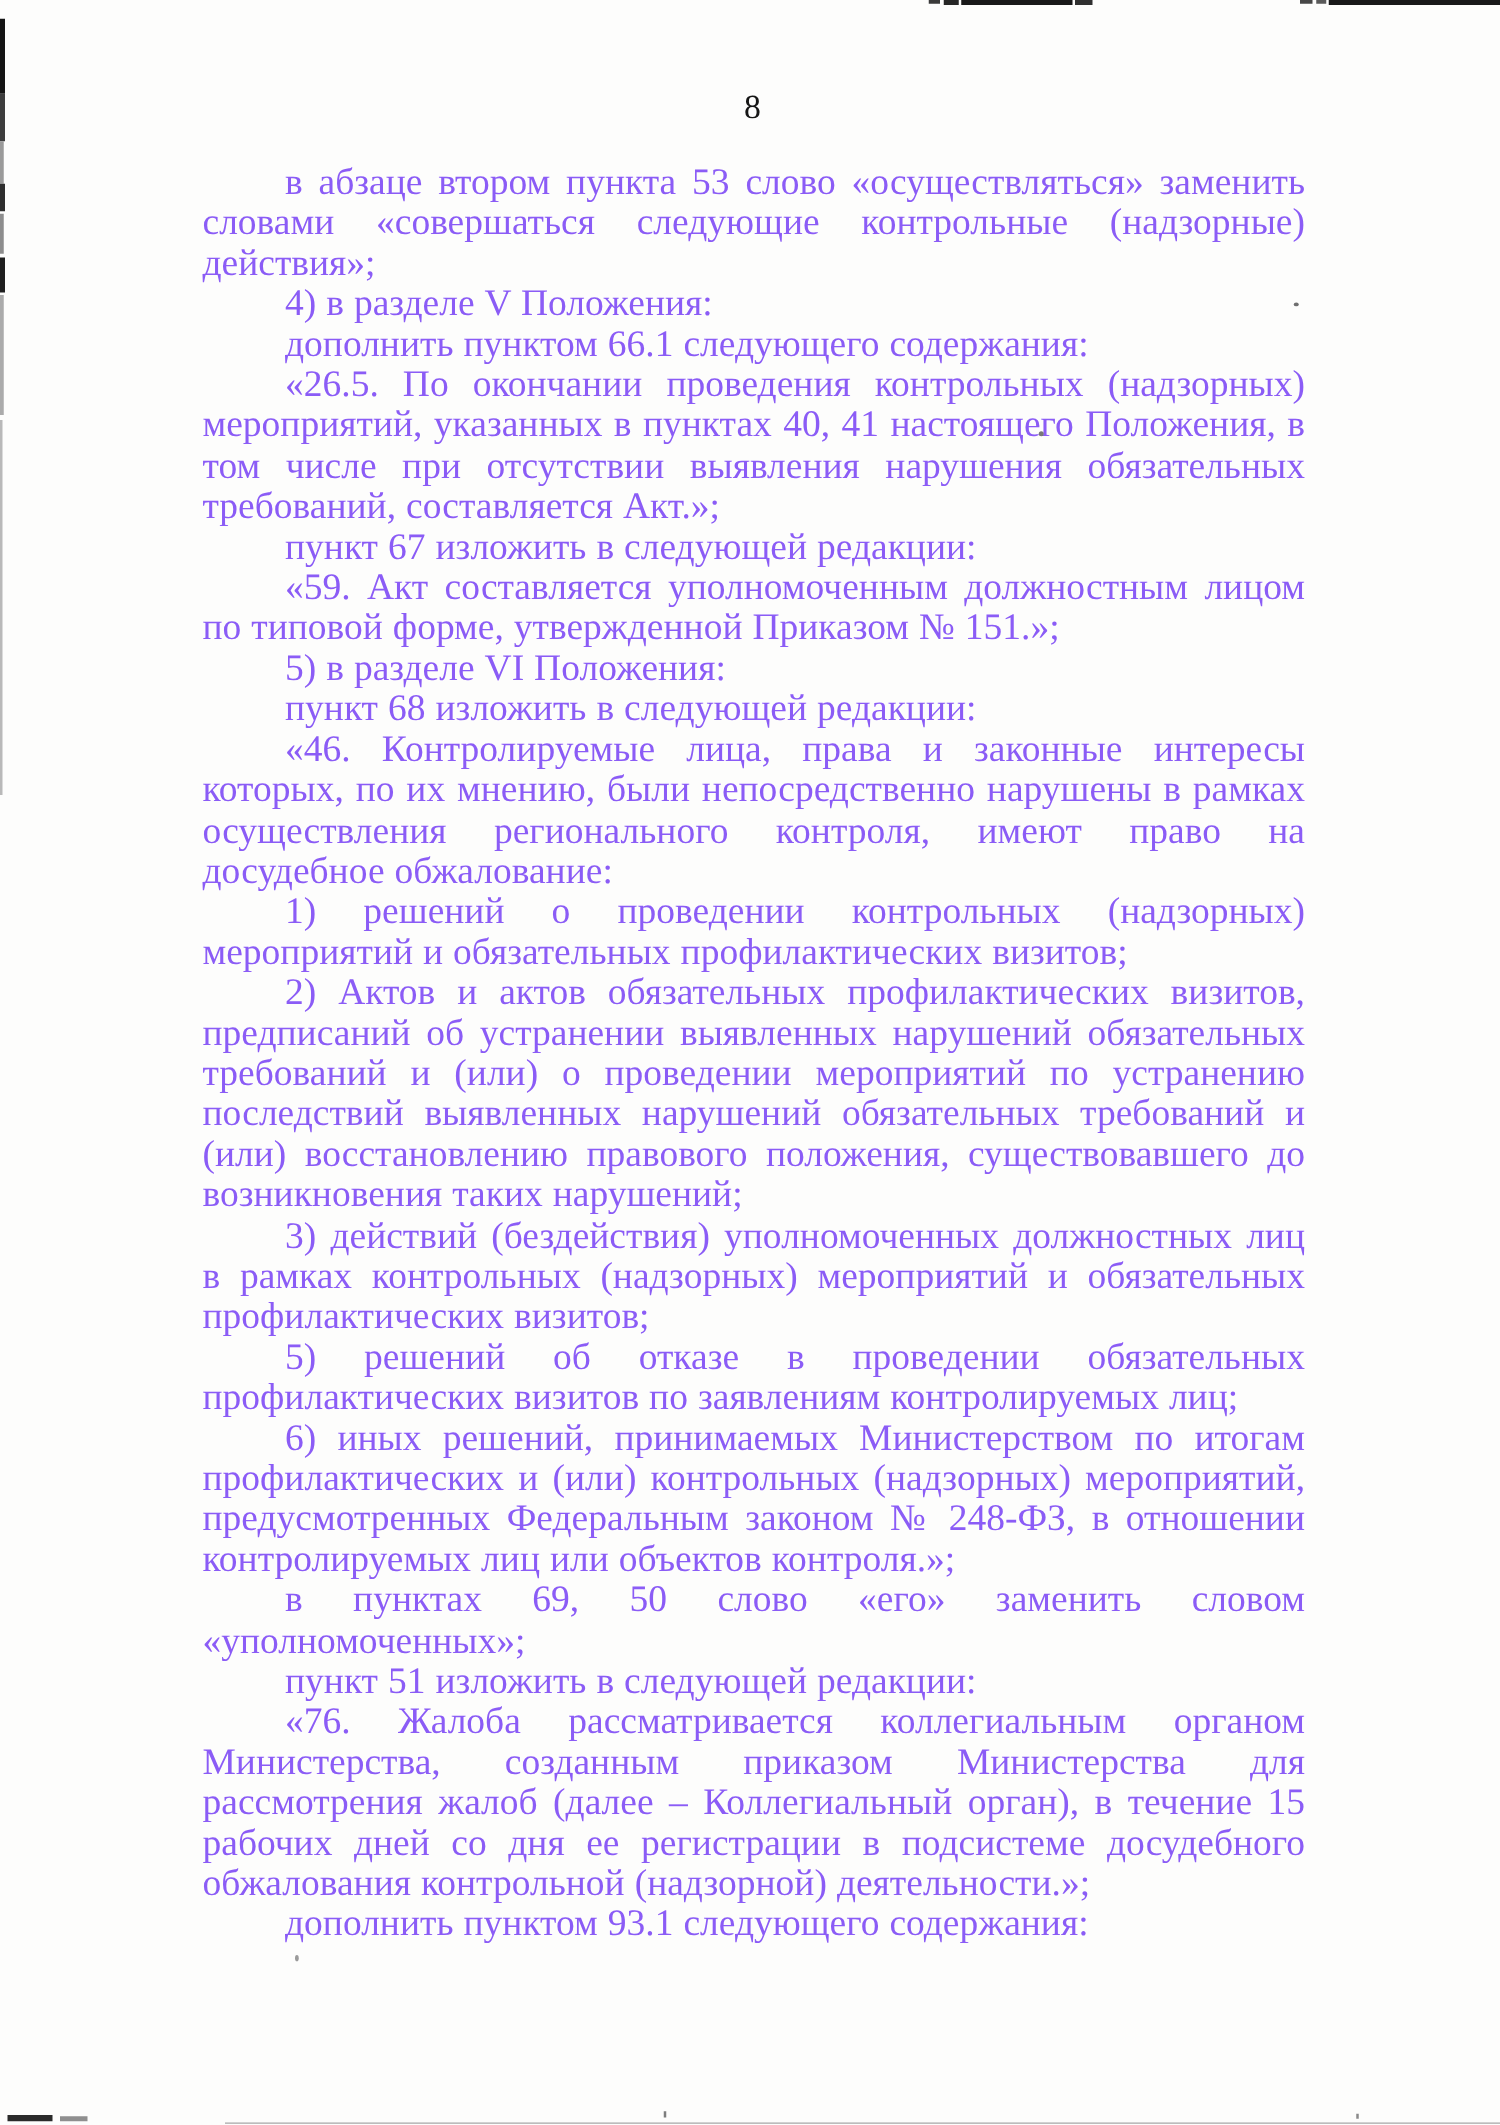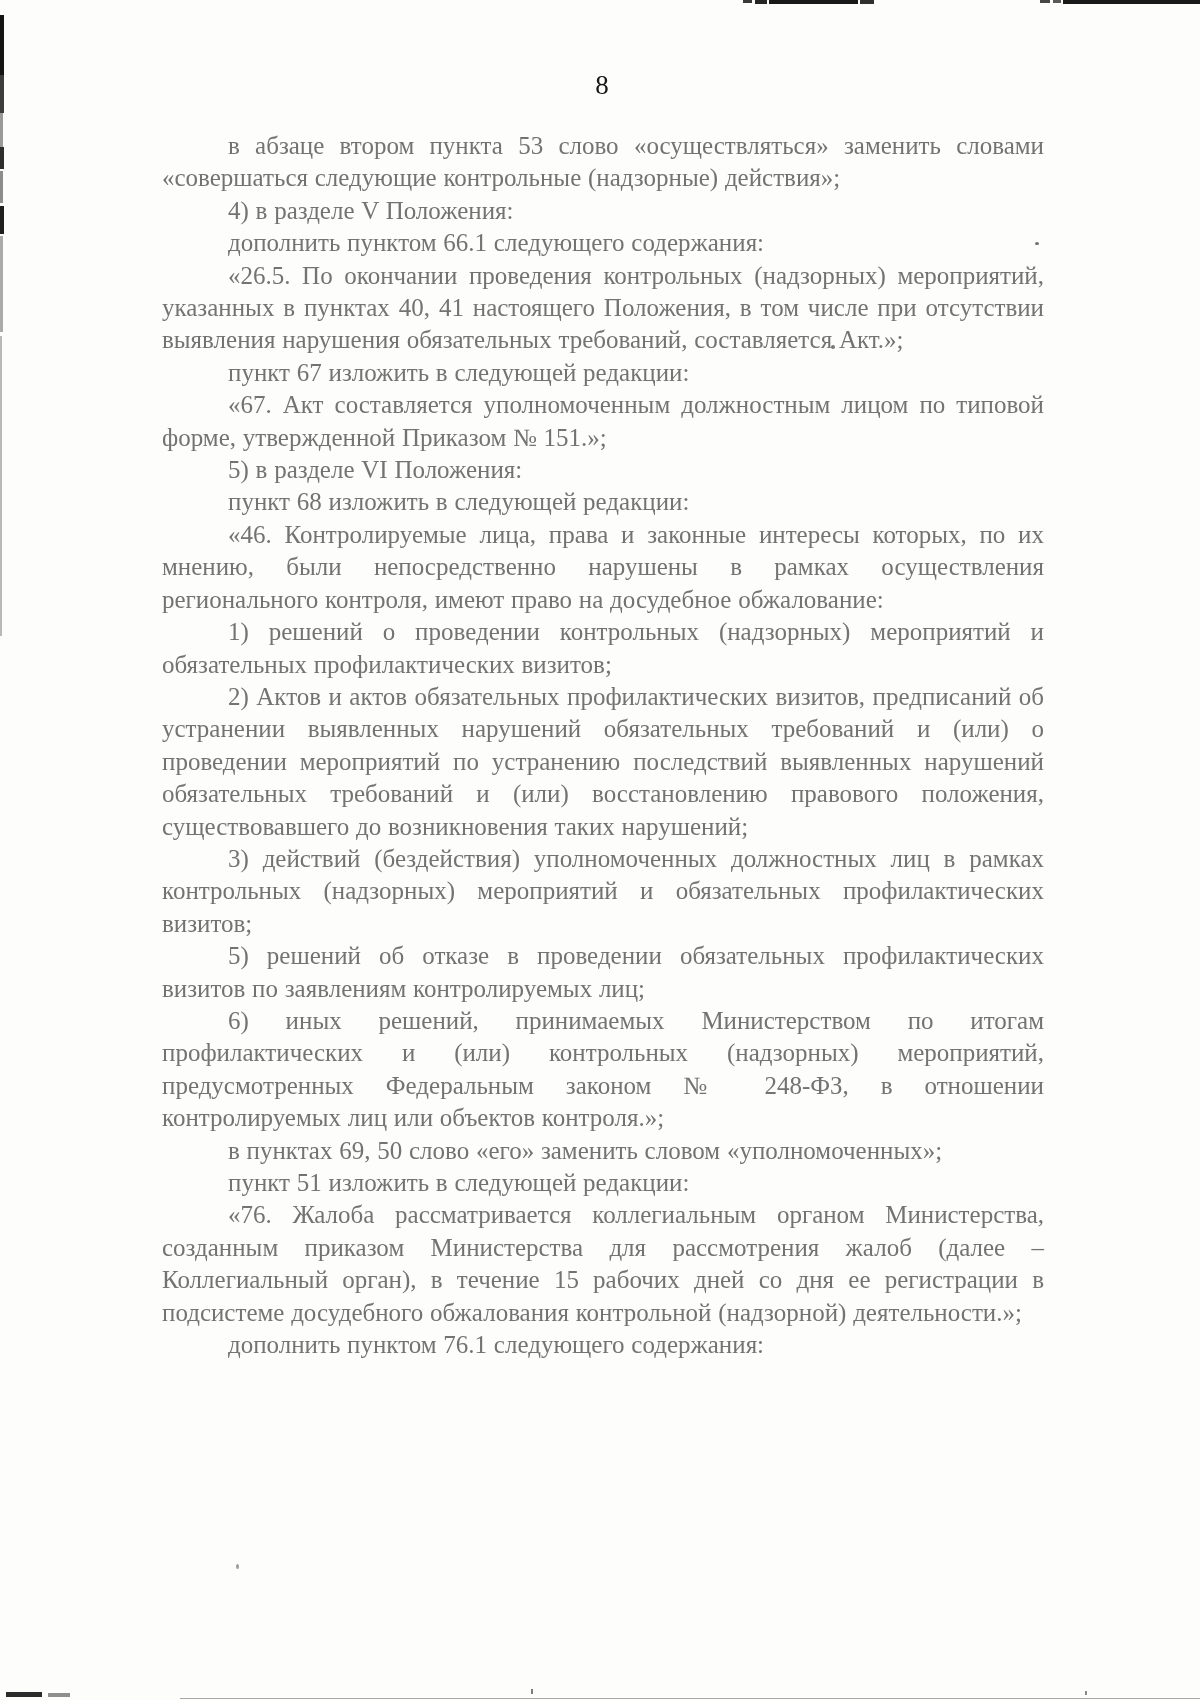--- a/index.html
+++ b/index.html
@@ -21,22 +21,22 @@
     width: 880px;
     text-align: center;
     font-size: 27px;
     color: #161616;
   }
   .doc-body {
     position: absolute;
     top: 130px;
     left: 162px;
     width: 882px;
-    color: #737373;
-    font-size: 25px;
+    color: #8b5cf6;
+    font-size: 30px;
     line-height: 32.4px;
     text-align: justify;
   }
   .doc-body p {
     margin: 0;
     padding: 0;
     text-indent: 66px;
     word-spacing: 0.5px;
   }
   
@@ -71,33 +71,33 @@
 <div class="page">
 
   <div class="page-number">8</div>
 
   <div class="doc-body">
     <p>в абзаце втором пункта 53 слово «осуществляться» заменить словами «совершаться следующие контрольные (надзорные) действия»;</p>
     <p>4) в разделе V Положения:</p>
     <p>дополнить пунктом 66.1 следующего содержания:</p>
     <p>«26.5. По окончании проведения контрольных (надзорных) мероприятий, указанных в пунктах 40, 41 настоящего Положения, в том числе при отсутствии выявления нарушения обязательных требований, составляется Акт.»;</p>
     <p>пункт 67 изложить в следующей редакции:</p>
-    <p>«67. Акт составляется уполномоченным должностным лицом по типовой форме, утвержденной Приказом № 151.»;</p>
+    <p>«59. Акт составляется уполномоченным должностным лицом по типовой форме, утвержденной Приказом № 151.»;</p>
     <p>5) в разделе VI Положения:</p>
     <p>пункт 68 изложить в следующей редакции:</p>
     <p>«46. Контролируемые лица, права и законные интересы которых, по их мнению, были непосредственно нарушены в рамках осуществления регионального контроля, имеют право на досудебное обжалование:</p>
     <p>1) решений о проведении контрольных (надзорных) мероприятий и обязательных профилактических визитов;</p>
     <p>2) Актов и актов обязательных профилактических визитов, предписаний об устранении выявленных нарушений обязательных требований и (или) о проведении мероприятий по устранению последствий выявленных нарушений обязательных требований и (или) восстановлению правового положения, существовавшего до возникновения таких нарушений;</p>
     <p>3) действий (бездействия) уполномоченных должностных лиц в рамках контрольных (надзорных) мероприятий и обязательных профилактических визитов;</p>
     <p>5) решений об отказе в проведении обязательных профилактических визитов по заявлениям контролируемых лиц;</p>
     <p>6) иных решений, принимаемых Министерством по итогам профилактических и (или) контрольных (надзорных) мероприятий, предусмотренных Федеральным законом № 248-ФЗ, в отношении контролируемых лиц или объектов контроля.»;</p>
     <p>в пунктах 69, 50 слово «его» заменить словом «уполномоченных»;</p>
     <p>пункт 51 изложить в следующей редакции:</p>
     <p>«76. Жалоба рассматривается коллегиальным органом Министерства, созданным приказом Министерства для рассмотрения жалоб (далее – Коллегиальный орган), в течение 15 рабочих дней со дня ее регистрации в подсистеме досудебного обжалования контрольной (надзорной) деятельности.»;</p>
-    <p>дополнить пунктом 76.1 следующего содержания:</p>
+    <p>дополнить пунктом 93.1 следующего содержания:</p>
   </div>
 
   <div class="artifact edge-left-1"></div>
   <div class="artifact edge-left-2"></div>
   <div class="artifact edge-left-3"></div>
   <div class="artifact edge-left-4"></div>
   <div class="artifact edge-left-5"></div>
   <div class="artifact edge-left-6"></div>
   <div class="artifact edge-left-7"></div>
   <div class="artifact edge-left-8"></div>

